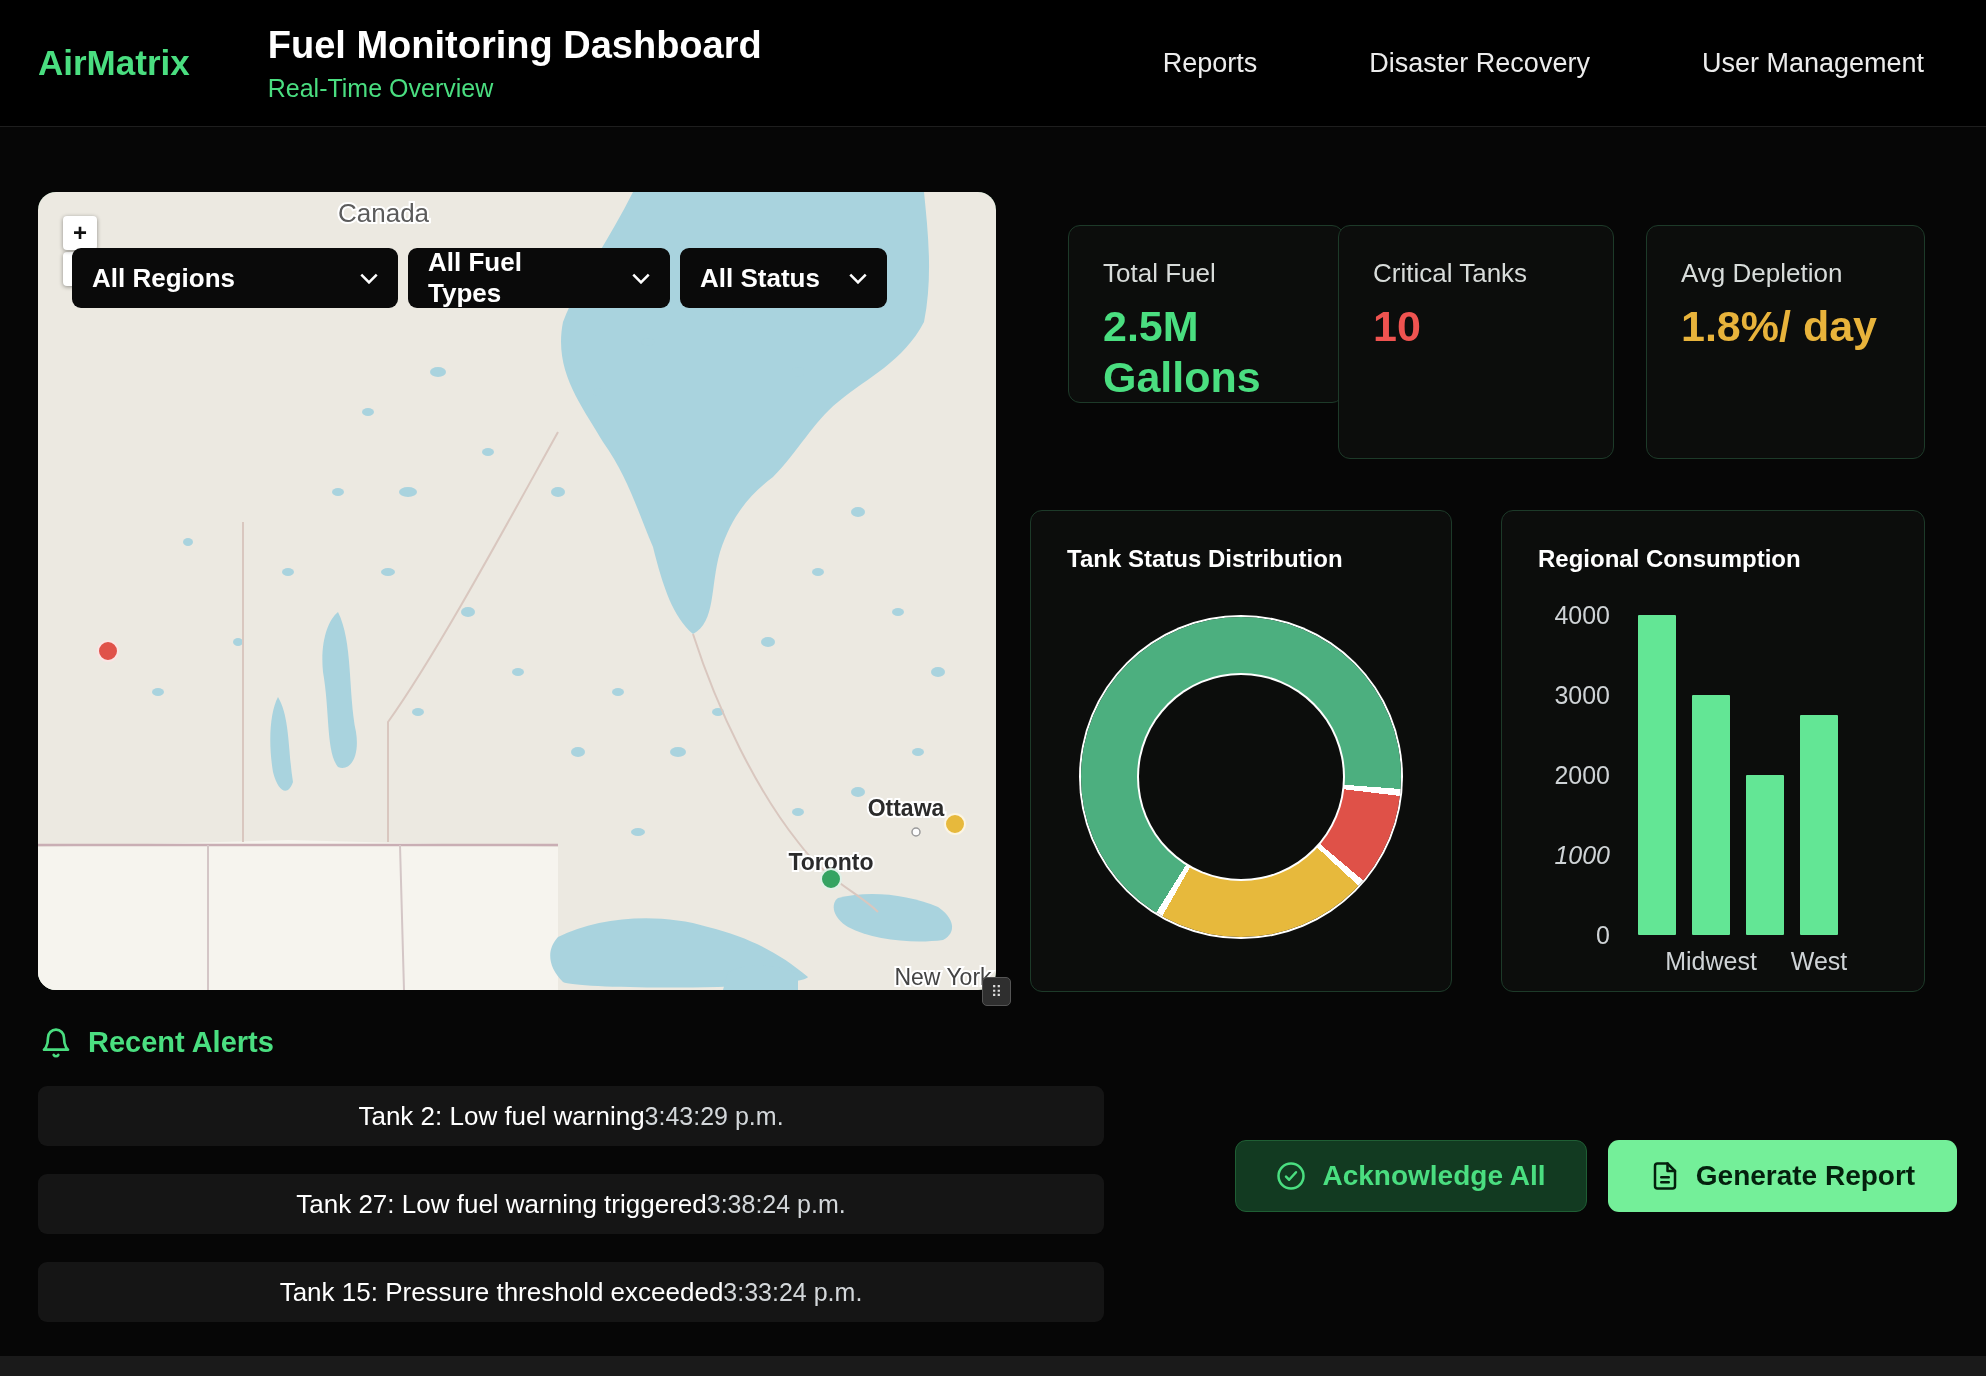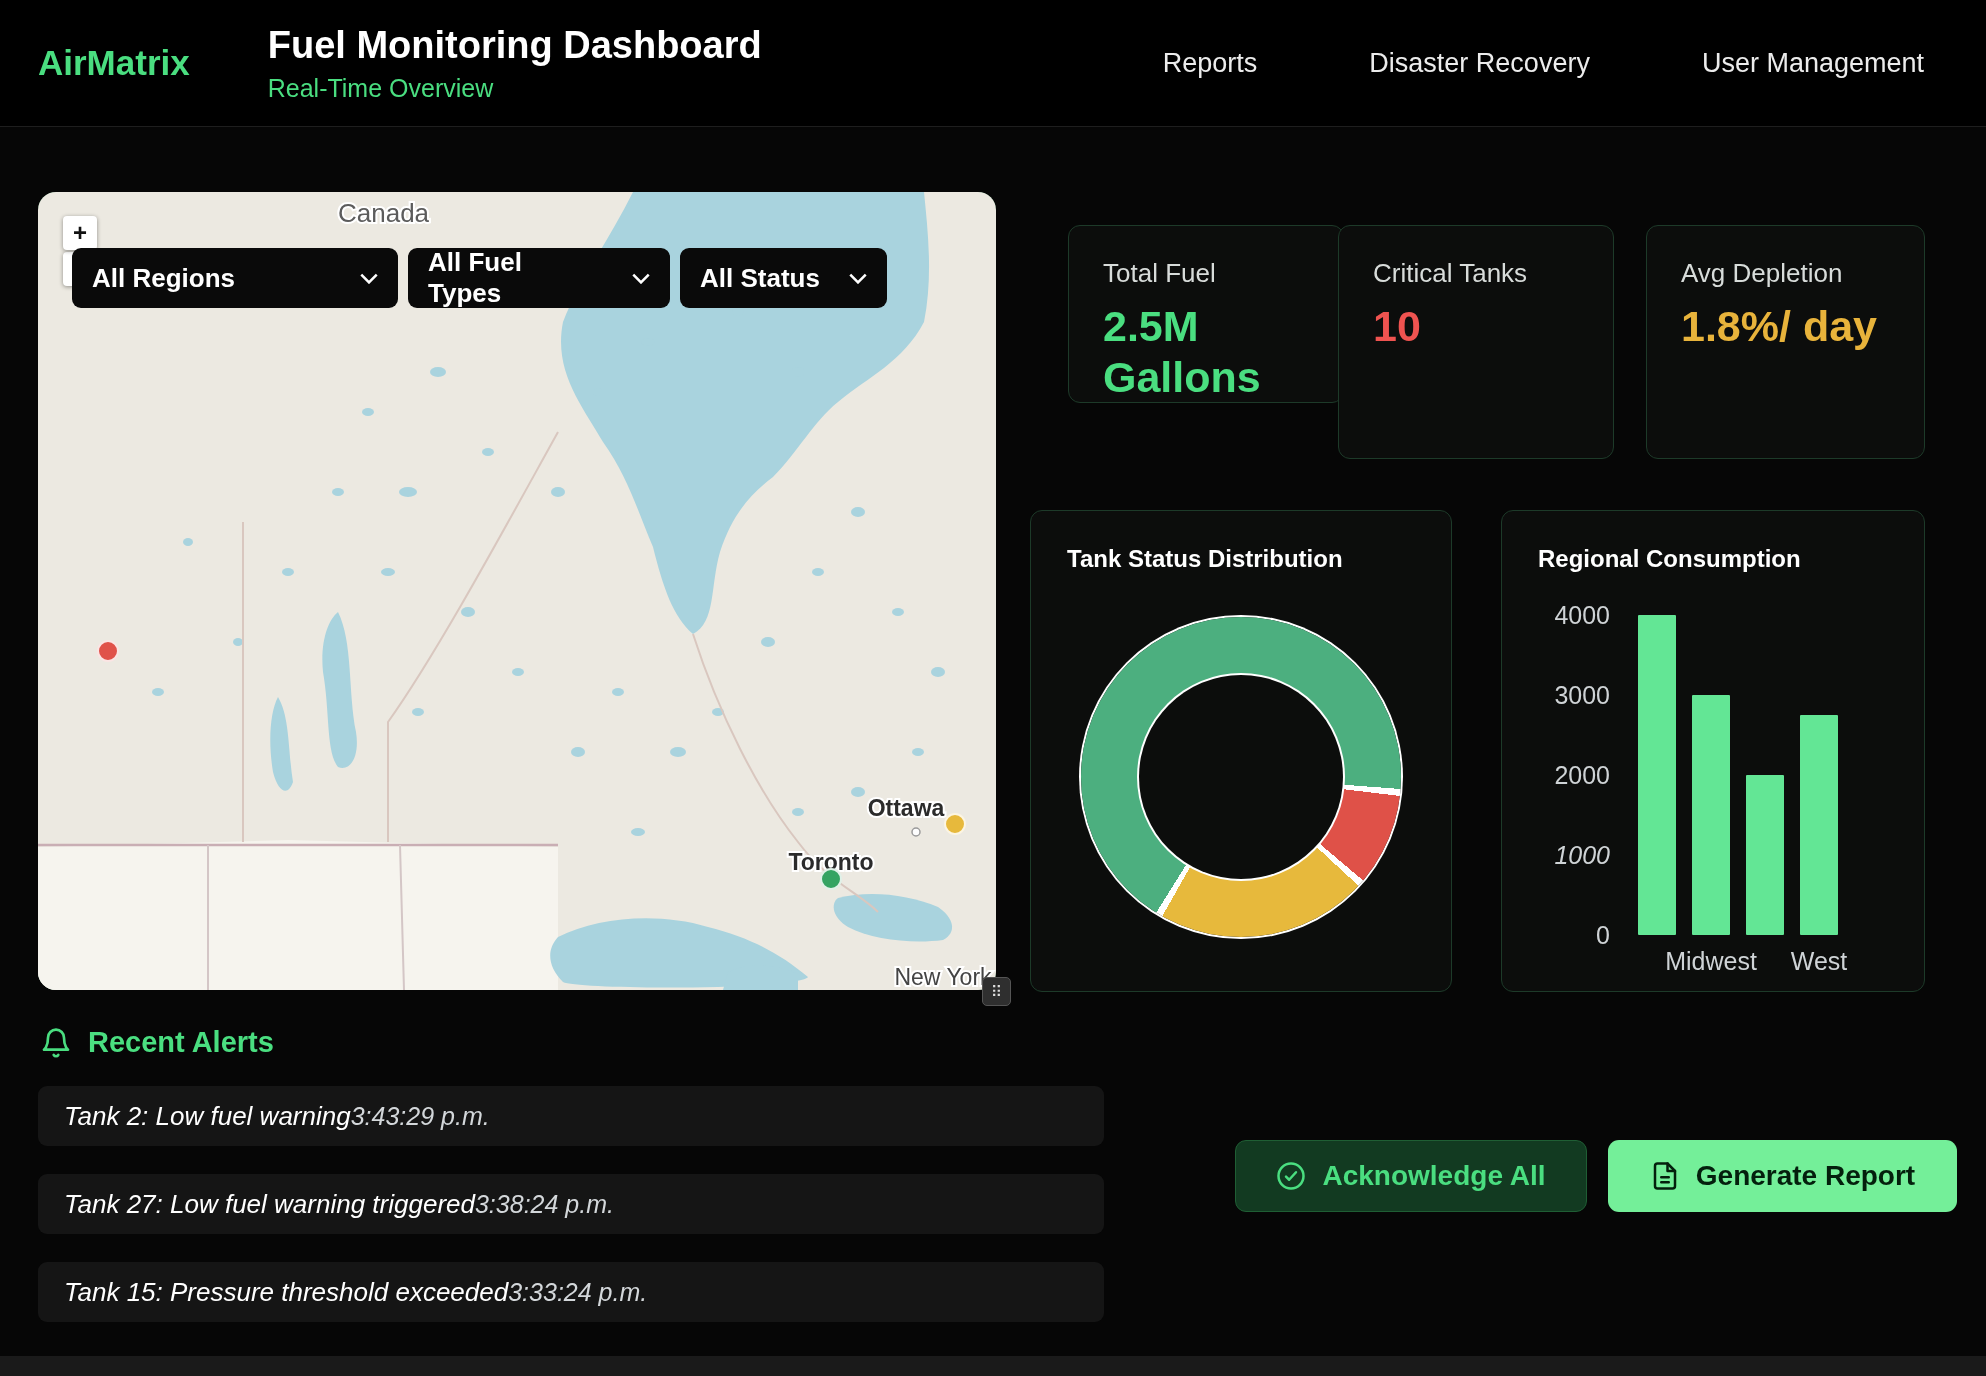--- a/index.html
+++ b/index.html
@@ -67,22 +67,22 @@
   .bars{display:flex;align-items:flex-end;gap:16px;height:320px;margin-left:28px;}
   .bar-col{width:38px;height:100%;display:flex;align-items:flex-end;position:relative;}
   .bar{width:100%;border-radius:1px;}
   .x-label{position:absolute;top:calc(100% + 12px);left:50%;transform:translateX(-50%);
            font-size:25px;color:#cfd3d6;white-space:nowrap;}
 
   
   .alerts-heading{position:absolute;left:40px;top:1026px;display:flex;align-items:center;gap:16px;}
   .alerts-heading .txt{font-size:29px;font-weight:bold;color:#4ade80;}
   .alert-row{position:absolute;left:38px;width:1066px;height:60px;background:#151515;
-             border-radius:9px;display:flex;align-items:center;justify-content:flex-start;
-             padding:0 26px;box-sizing:border-box;cursor:pointer;font-style:italic;}
+             border-radius:9px;display:flex;align-items:center;justify-content:center;
+             padding:0 26px;box-sizing:border-box;cursor:pointer;}
   .r1{top:1086px;}.r2{top:1174px;}.r3{top:1262px;}
   .alert-msg{font-size:26px;color:#fff;}
   .alert-time{font-size:25px;color:#d3d7da;}
 
   .btn{position:absolute;top:1140px;height:72px;border-radius:11px;display:flex;align-items:center;
        justify-content:center;gap:16px;font-weight:bold;font-size:28px;cursor:pointer;
        box-sizing:border-box;}
   .btn-ack{left:1235px;width:352px;background:#123a21;border:1px solid #1f5e34;color:#4ade80;}
   .btn-gen{left:1608px;width:349px;background:#74ef99;color:#04200d;}
 

